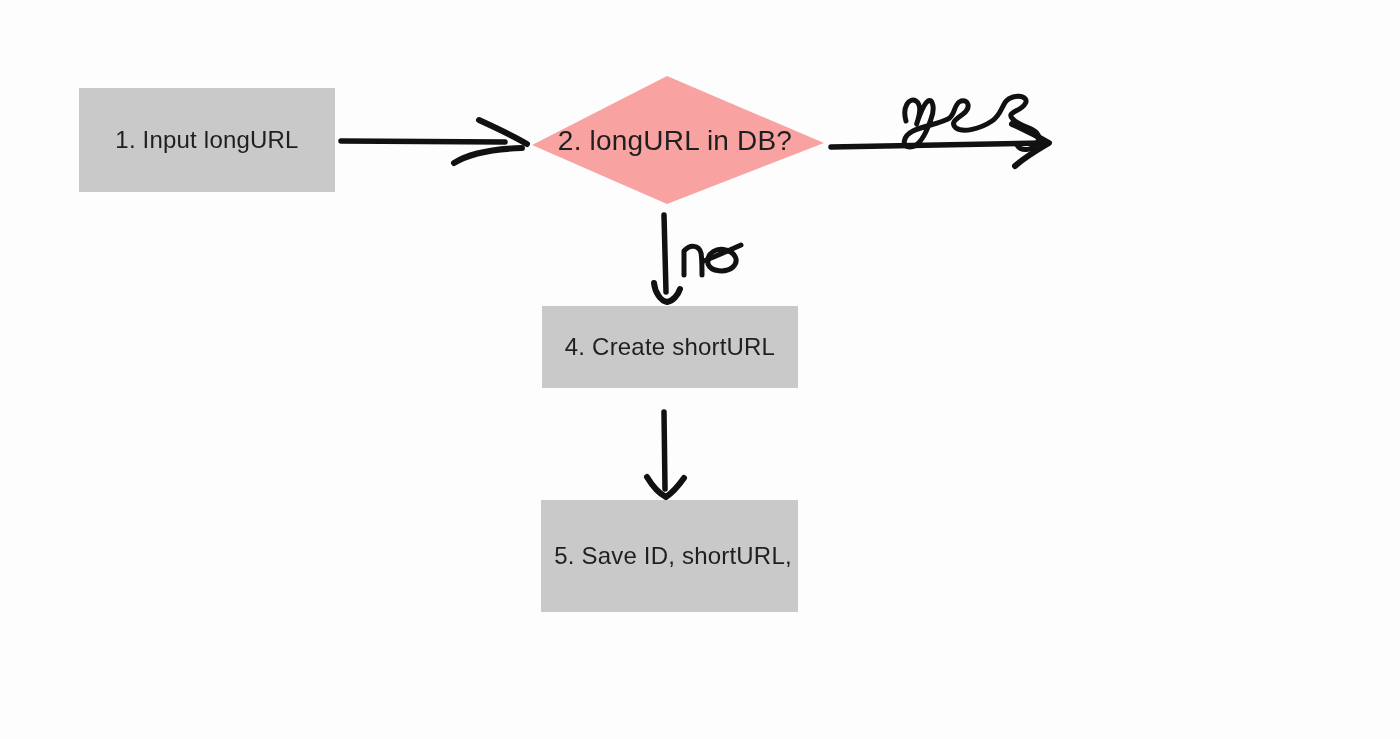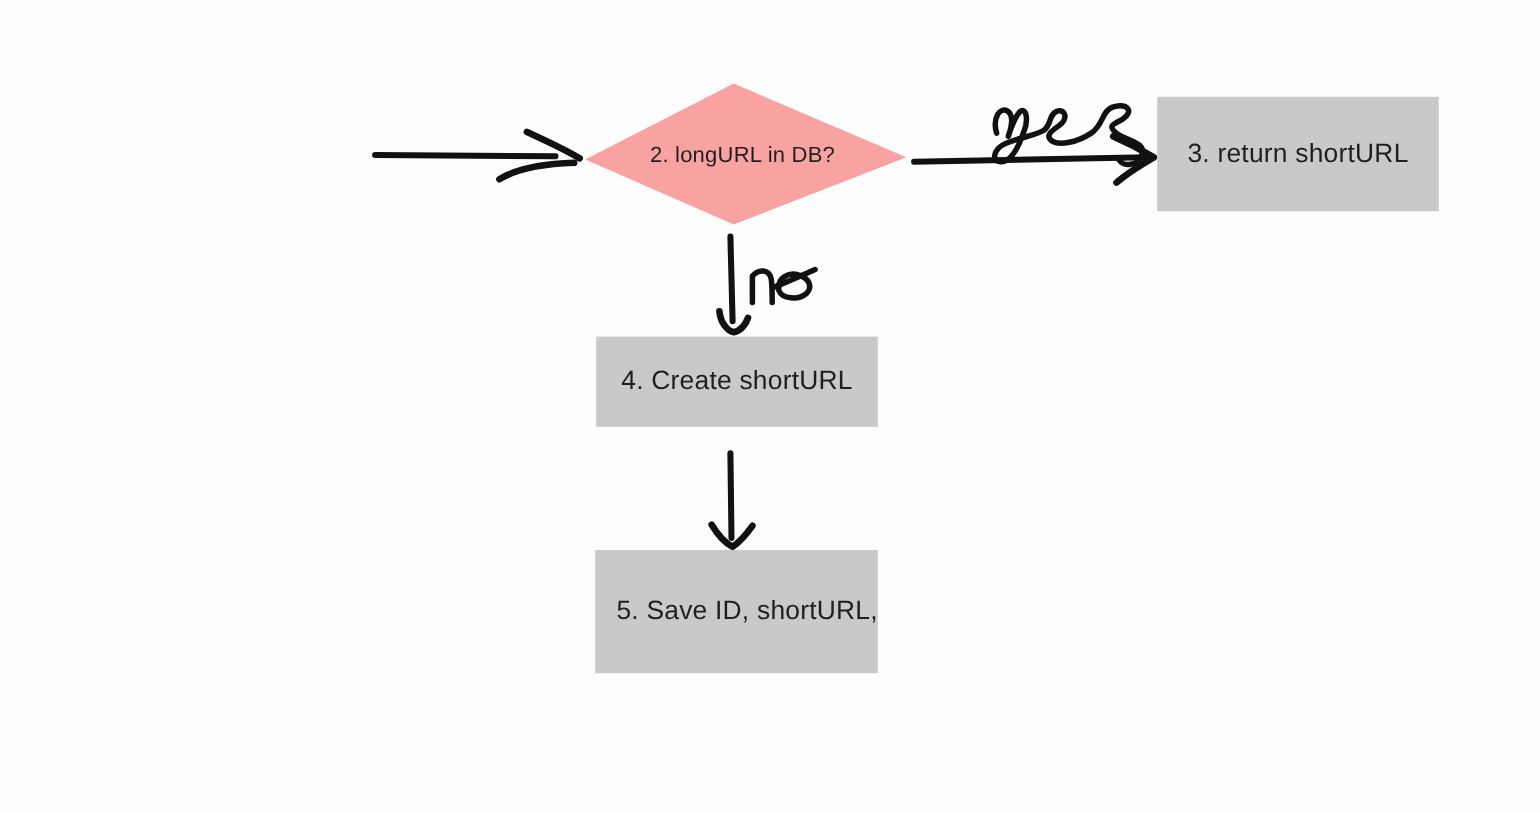--- a/index.html
+++ b/index.html
@@ -45,35 +45,35 @@
     font-size: 24px;
     letter-spacing: 0.2px;
     box-sizing: border-box;
   }
   .node-step1 { left: 79px;  top: 88px;  width: 256px; height: 104px; }
   .node-step3 { left: 1052px; top: 88px; width: 256px; height: 104px; }
   .node-step4 { left: 542px; top: 306px; width: 256px; height: 82px; }
   .node-step5 {
     left: 541px; top: 500px; width: 257px; height: 112px;
     flex-direction: column;
-    align-items: flex-end;
+    align-items: center;
     justify-content: center;
     padding-left: 7px;
     line-height: 32px;
     text-align: left;
     background: var(--process-fill, #c9c9c9);
   }
   .diamond-label {
     position: absolute;
     left: 530px; top: 76px; width: 290px; height: 130px;
     display: flex;
     align-items: center;
     justify-content: center;
     color: var(--text-color, #1f1f1f);
-    font-size: 20px;
+    font-size: 28px;
     letter-spacing: 0.2px;
     background: transparent;
   }
 </style>
 </head>
 <body>
 
 <div class="stage">
 
   <svg class="edges" viewBox="0 0 1400 739" xmlns="http://www.w3.org/2000/svg">
@@ -113,28 +113,28 @@
                C 726 273 711 272 708 264"></path>
       <path class="ink handwriting" d="M 704 261 C 716 256 730 250 741 245"></path>
     </g>
 
     <g aria-label="">
       <path class="ink arrow-line" d="M 664 412 L 665 489"></path>
       <path class="ink arrow-barb" d="M 647 477 C 653 487 660 494 666 497 C 672 493 679 485 684 478"></path>
     </g>
   </svg>
 
+  <div class="node node-step1">
+    <span>1. Input longURL</span>
+  </div>
 
   <div class="diamond-label">
     <span>2. longURL in DB?</span>
   </div>
 
-  <div class="node node-step3">
-    <span>3. return shortURL</span>
-  </div>
 
   <div class="node node-step4">
     <span>4. Create shortURL</span>
   </div>
 
   <div class="node node-step5">
     <span>5. Save ID, shortURL,</span>
   </div>
 
 </div>

